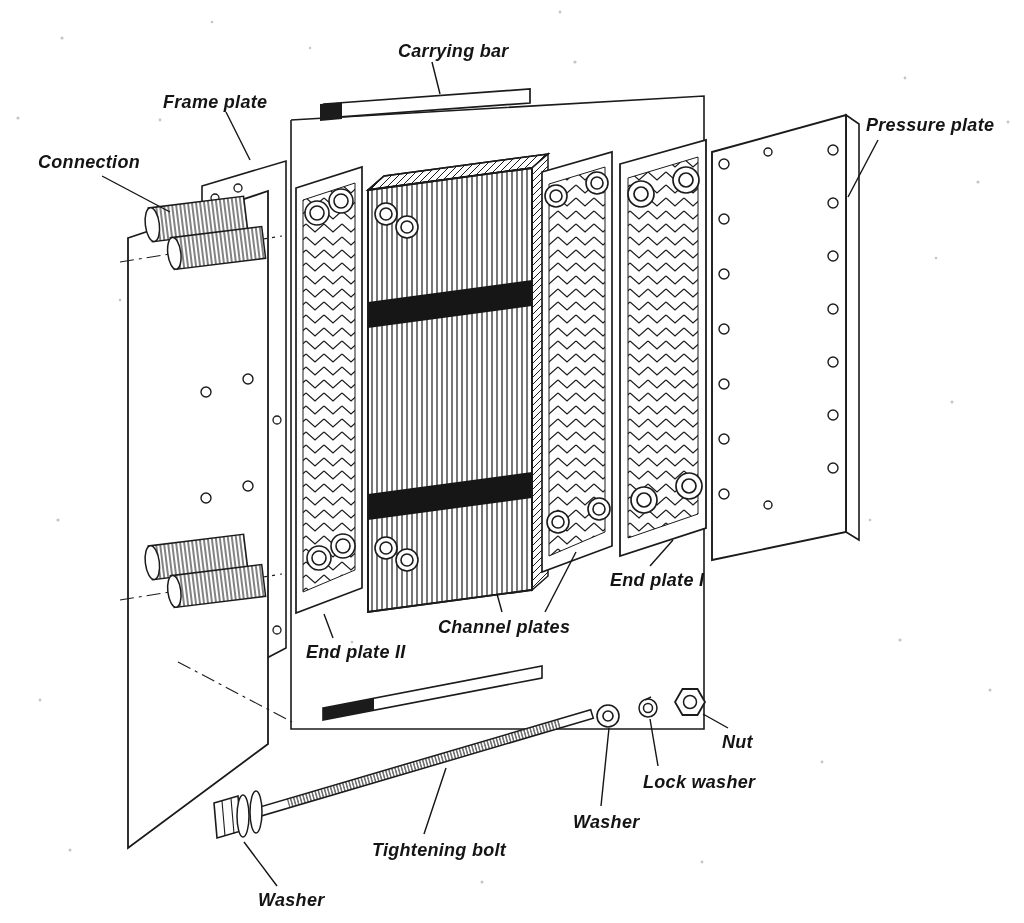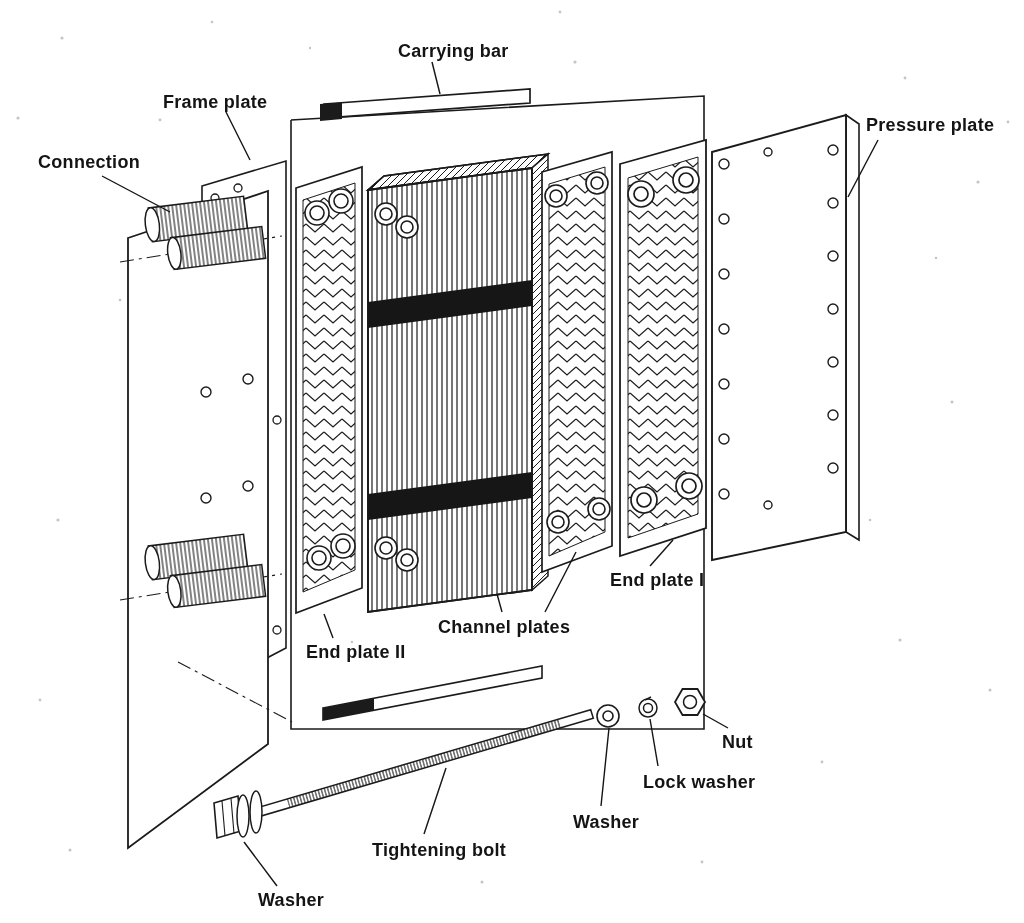--- a/index.html
+++ b/index.html
@@ -3,20 +3,21 @@
 <meta charset="utf-8">
 <style>
   html,body { margin:0; padding:0; background:#e8e8e8; }
   .stage {
     position:relative;
     width:1024px; height:923px;
     margin:0 auto;
     background:#ffffff;
     overflow:hidden;
     font-family:"Liberation Sans", sans-serif;
+    font-style:italic;
   }
   svg { display:block; }
   text.lbl {
     font-family:"Liberation Sans", sans-serif;
     font-weight:bold;
     font-size:18px;
     fill:#141414;
     letter-spacing:0.3px;
   }
   .ink { stroke:#1b1b1b; fill:none; }

